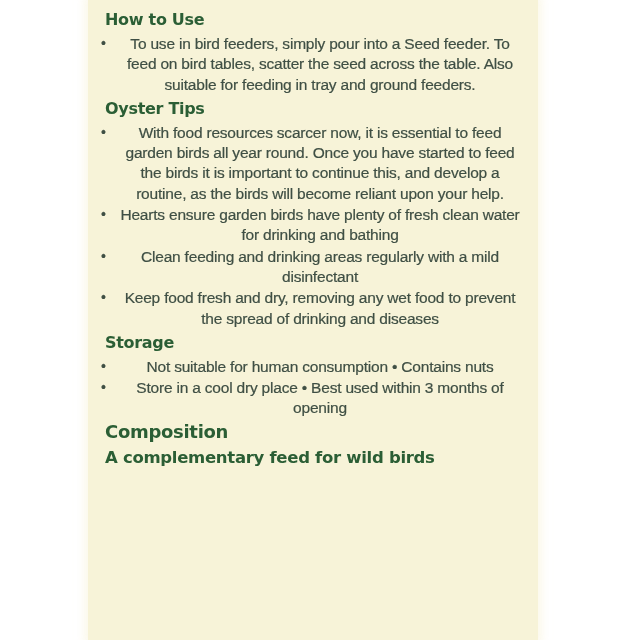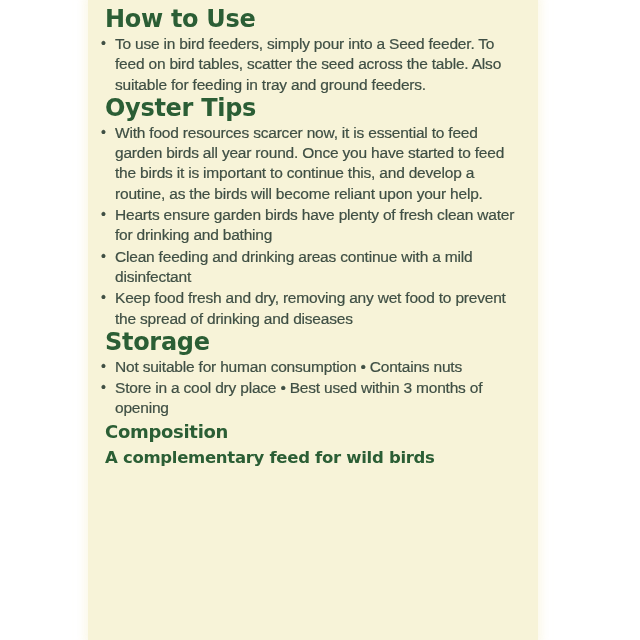--- a/index.html
+++ b/index.html
@@ -23,21 +23,21 @@
     padding: 6px 13px 0 17px;
     box-sizing: border-box;
   }
   .heading {
     font-family: "DejaVu Sans", sans-serif;
     font-weight: bold;
     color: var(--heading-color, #2b5e35);
     letter-spacing: -0.3px;
   }
   .heading.large {
-    font-size: 24px;
+    font-size: 16px;
     line-height: 23px;
     margin: 2px 0 3px 0;
   }
   .heading.statement {
     font-size: 16.5px;
     line-height: 19px;
     margin: 6px 0 5px 0;
   }
   .heading.composition {
     font-size: 18px;
@@ -51,20 +51,21 @@
   }
   ul.bullets li {
     position: relative;
     padding-left: 15px;
     margin: 0 0 1px 0;
     font-family: "Liberation Sans", sans-serif;
     font-size: 15.5px;
     letter-spacing: -0.2px;
     line-height: 20.3px;
     color: var(--body-color, #3f4f44);
+    text-align: center;
     -webkit-text-stroke: 0.2px currentColor;
   }
   ul.bullets li::before {
     content: "\2022";
     position: absolute;
     left: 1px;
     top: -1px;
     font-size: 14px;
   }
 </style>
@@ -76,21 +77,21 @@
       <div class="heading large">How to Use</div>
       <ul class="bullets">
         <li>To use in bird feeders, simply pour into a Seed feeder. To feed on bird tables, scatter the seed across the table. Also suitable for feeding in tray and ground feeders.</li>
       </ul>
       <div class="heading large">Oyster Tips</div>
       <ul class="bullets">
         <li>With food resources scarcer now, it is essential to feed garden birds all year round. Once you have started to feed the birds it is important to continue this, and develop a routine, as the birds will become reliant upon your help.</li>
       </ul>
       <ul class="bullets">
         <li>Hearts ensure garden birds have plenty of fresh clean water for drinking and bathing</li>
-        <li>Clean feeding and drinking areas continue with a mild disinfectant</li>
+        <li>Clean feeding and drinking areas regularly with a mild disinfectant</li>
         <li>Keep food fresh and dry, removing any wet food to prevent the spread of drinking and diseases</li>
       </ul>
       <div class="heading large">Storage</div>
       <ul class="bullets">
         <li>Not suitable for human consumption • Contains nuts</li>
         <li>Store in a cool dry place • Best used within 3 months of opening</li>
       </ul>
       <div class="heading composition">Composition</div>
       <div class="heading statement">A complementary feed for wild birds</div>
     </div>

